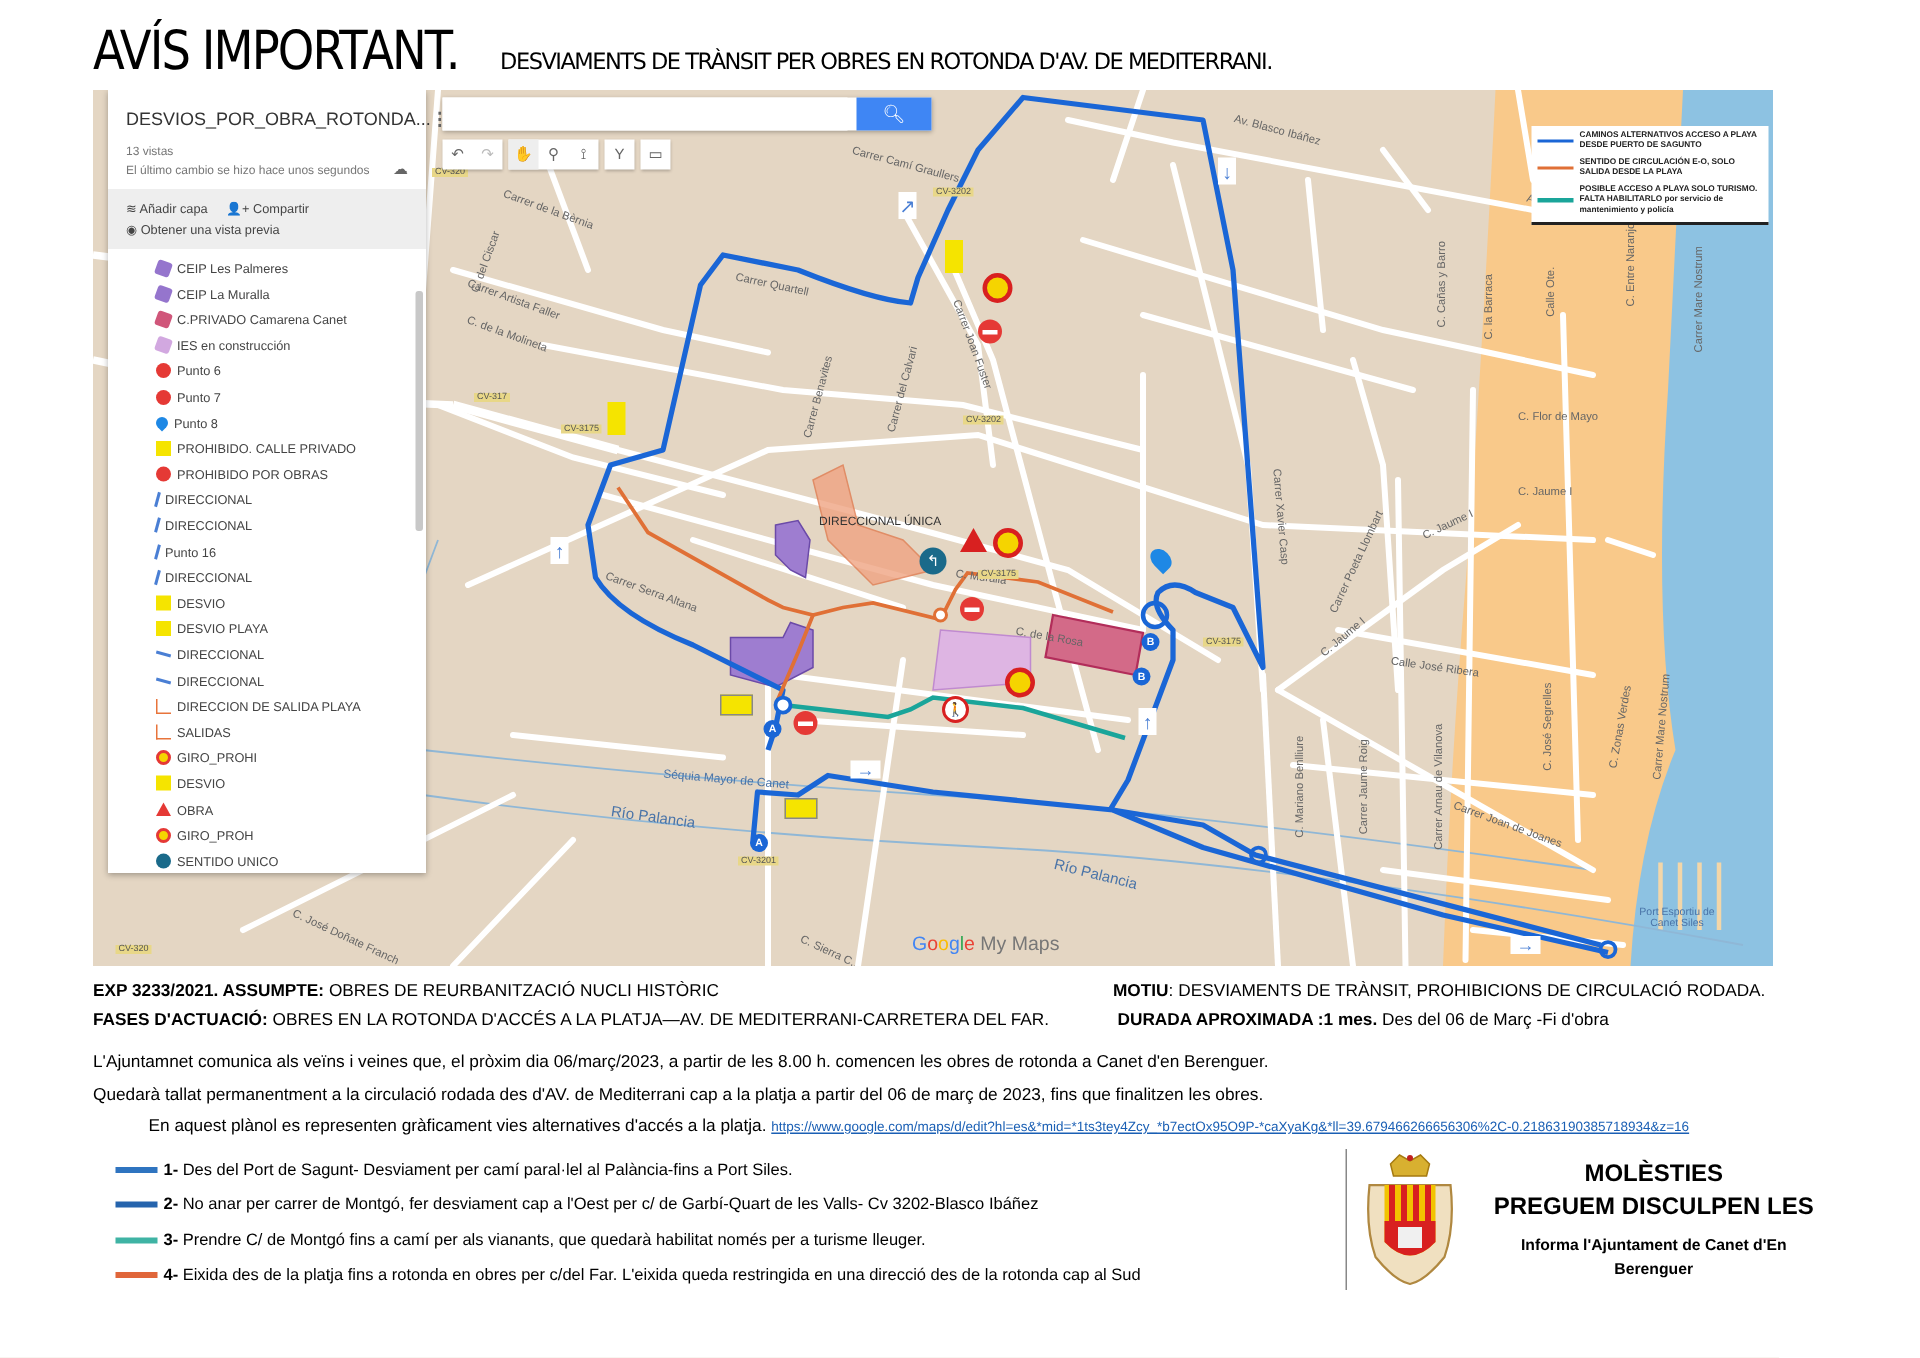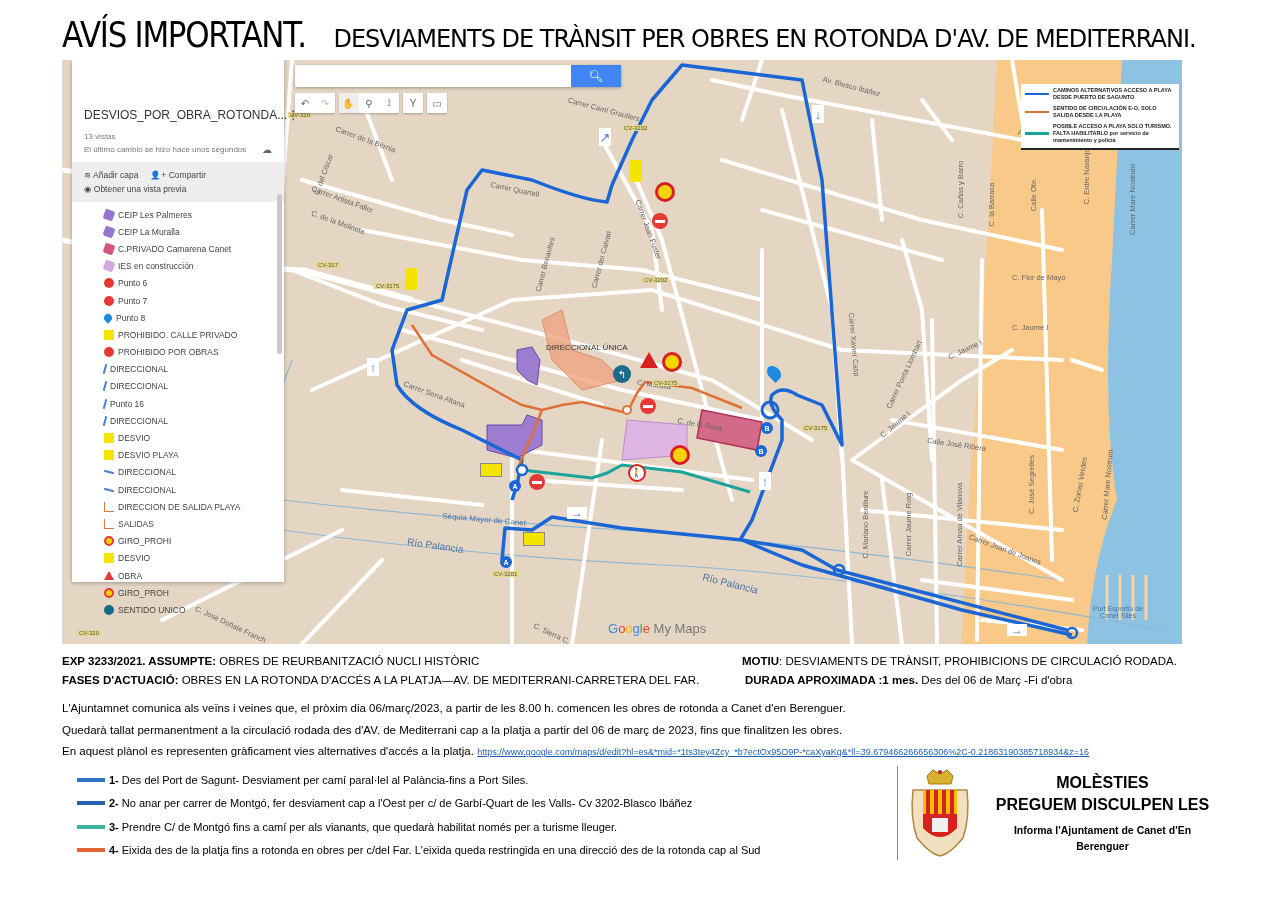--- a/index.html
+++ b/index.html
@@ -1,29 +1,29 @@
 <!DOCTYPE html>
 <html><head>
 <meta charset="utf-8">
 <style>
   * { box-sizing: border-box; margin: 0; padding: 0; }
   html, body { width: 1280px; height: 905px; background: #ffffff; overflow: hidden; }
   body { position: relative; font-family: "Liberation Sans", sans-serif; color: #000; }
 
   .title-row { position: absolute; left: 62px; top: 14px; white-space: nowrap; }
   .title-main { font-family: "DejaVu Sans", sans-serif; font-size: 36px; letter-spacing: -1.5px; transform: scaleX(0.86); transform-origin: left; display: inline-block; }
-  .title-sub { font-family: "DejaVu Sans", sans-serif; font-size: 24px; letter-spacing: -1px; }
+  .title-sub { font-family: "DejaVu Sans", sans-serif; font-size: 15px; letter-spacing: -1px; }
   .title-wrap { display: flex; align-items: baseline; gap: 0; }
 
   .map { position: absolute; left: 62px; top: 60px; width: 1120px; height: 584px; background: #e4d6c3; overflow: hidden; }
   .map svg.base { position: absolute; left: 0; top: 0; }
 
   .panel { position: absolute; left: 10px; top: 0; width: 212px; height: 522px; background: #fff; box-shadow: 0 1px 4px rgba(0,0,0,.3); }
   .panel-head { padding: 12px 12px 6px 12px; }
-  .panel-title { font-size: 12px; color: #333; display: flex; justify-content: space-between; margin-top: 36px; }
+  .panel-title { font-size: 12px; color: #333; display: flex; justify-content: space-between; }
   .panel-kebab { color: #666; font-weight: bold; cursor: pointer; }
   .panel-meta { font-size: 8px; color: #777; margin-top: 8px; line-height: 13px; }
   .panel-meta-row { display: flex; justify-content: space-between; align-items: center; text-align: right; }
   .panel-actions { background: #eeeeee; padding: 6px 12px; font-size: 8.5px; color: #444; line-height: 14px; }
   .panel-actions span.btn { margin-right: 10px; cursor: pointer; }
   .layer-list { padding: 4px 0 0 32px; }
   .layer-item { display: flex; align-items: center; height: 17.2px; font-size: 8.5px; color: #444; }
   .layer-icon { width: 10px; height: 10px; margin-right: 4px; display: inline-flex; align-items: center; justify-content: center; flex-shrink: 0; }
   .panel-scroll { position: absolute; right: 2px; top: 134px; width: 5px; height: 160px; background: #c8c8c8; border-radius: 2px; }
 
@@ -412,21 +412,21 @@
     <span style="color:#4285f4">G</span><span style="color:#ea4335">o</span><span style="color:#fbbc05">o</span><span style="color:#4285f4">g</span><span style="color:#34a853">l</span><span style="color:#ea4335">e</span> <span>My Maps</span>
   </div>
 </div>
 
 <div class="info" style="top:655px;"><b>EXP 3233/2021. ASSUMPTE:</b><span> OBRES DE REURBANITZACIÓ NUCLI HISTÒRIC</span></div>
 <div class="info" style="top:655px;left:742px;"><b>MOTIU</b><span>: DESVIAMENTS DE TRÀNSIT, PROHIBICIONS DE CIRCULACIÓ RODADA.</span></div>
 <div class="info" style="top:674px;"><b>FASES D'ACTUACIÓ:</b><span>  OBRES EN LA ROTONDA D'ACCÉS A LA PLATJA—AV.  DE MEDITERRANI-CARRETERA DEL FAR.</span></div>
 <div class="info" style="top:674px;left:745px;"><b>DURADA APROXIMADA :1 mes.</b><span> Des del 06 de Març -Fi d'obra</span></div>
 <div class="info" style="top:702px;text-align:right;">L'Ajuntamnet comunica als veïns i veines que, el pròxim dia 06/març/2023, a partir de les 8.00 h.  comencen les obres de rotonda a Canet d'en Berenguer.</div>
 <div class="info" style="top:724px;">Quedarà tallat permanentment a la circulació rodada des d'AV. de Mediterrani cap a la platja a partir del 06 de març de 2023, fins que finalitzen les obres.</div>
-<div class="info" style="top:745px;"><span>En aquest plànol es representen gràficament vies alternatives d'accés a la platja.</span> <a>https://www.google.com/maps/d/edit?hl=es&amp;*mid=*1ts3tey4Zcy_*b7ectOx95O9P-*caXyaKg&amp;*ll=39.679466266656306%2C-0.21863190385718934&amp;z=16</a></div>
+<div class="info" style="top:745px;margin-left:37px;"><span>En aquest plànol es representen gràficament vies alternatives d'accés a la platja.</span> <a>https://www.google.com/maps/d/edit?hl=es&amp;*mid=*1ts3tey4Zcy_*b7ectOx95O9P-*caXyaKg&amp;*ll=39.679466266656306%2C-0.21863190385718934&amp;z=16</a></div>
 
 <div class="route-legend" id="route-legend">
     <div class="rl-row">
       <span class="rl-swatch" style="background: rgb(47, 116, 192);"></span>
       <b>1-</b>
       <span>Des del Port de Sagunt- Desviament per camí paral·lel al Palància-fins a Port Siles.</span>
     </div>
     <div class="rl-row">
       <span class="rl-swatch" style="background: rgb(37, 100, 173);"></span>
       <b>2-</b>

